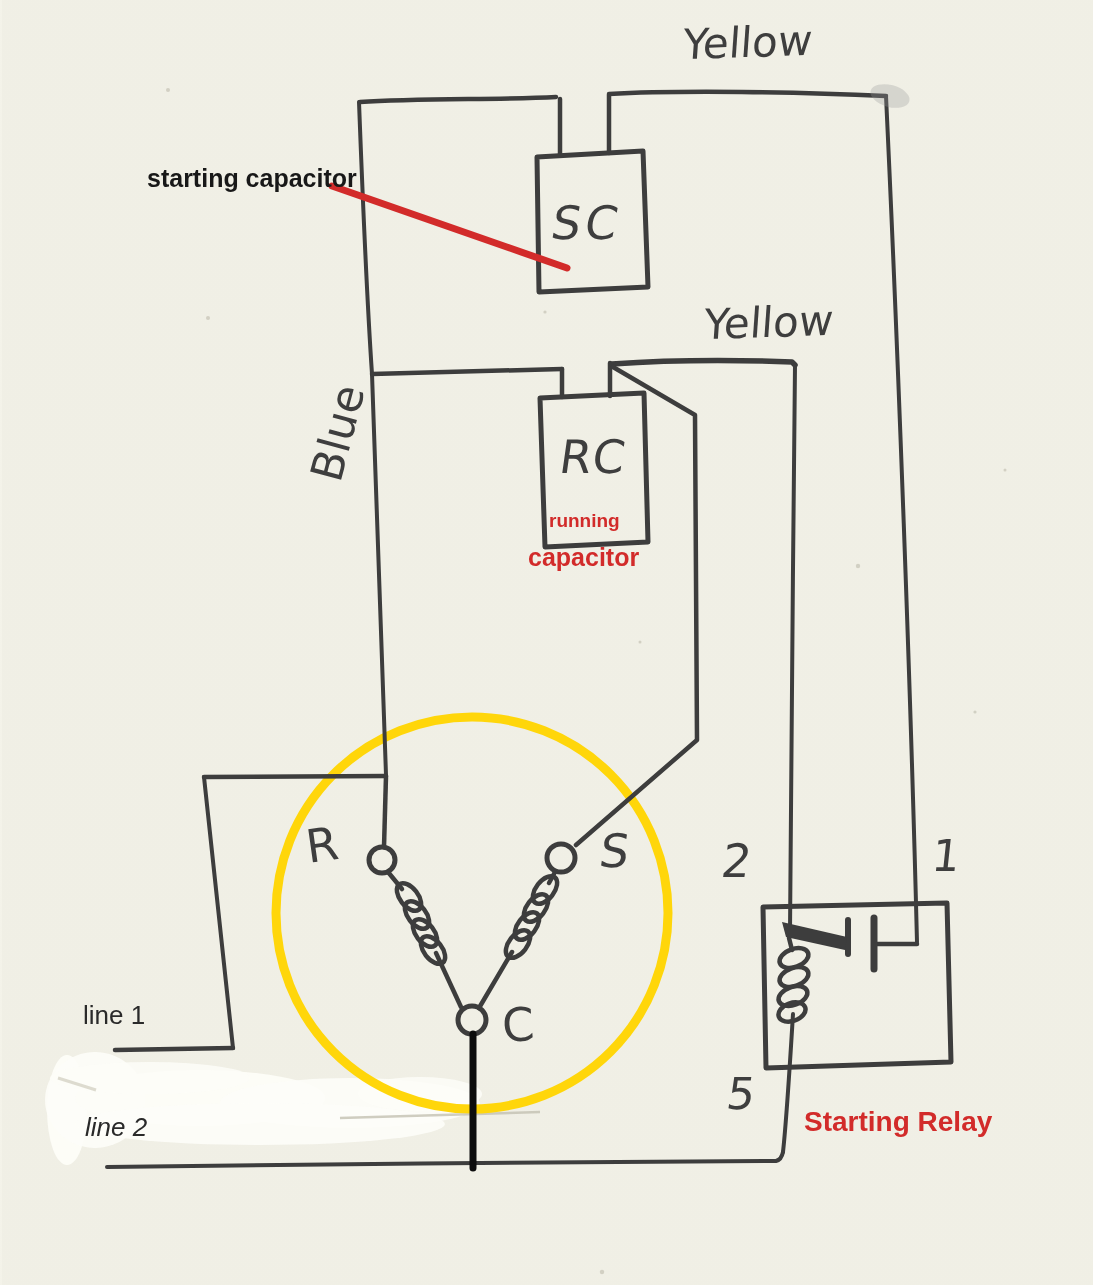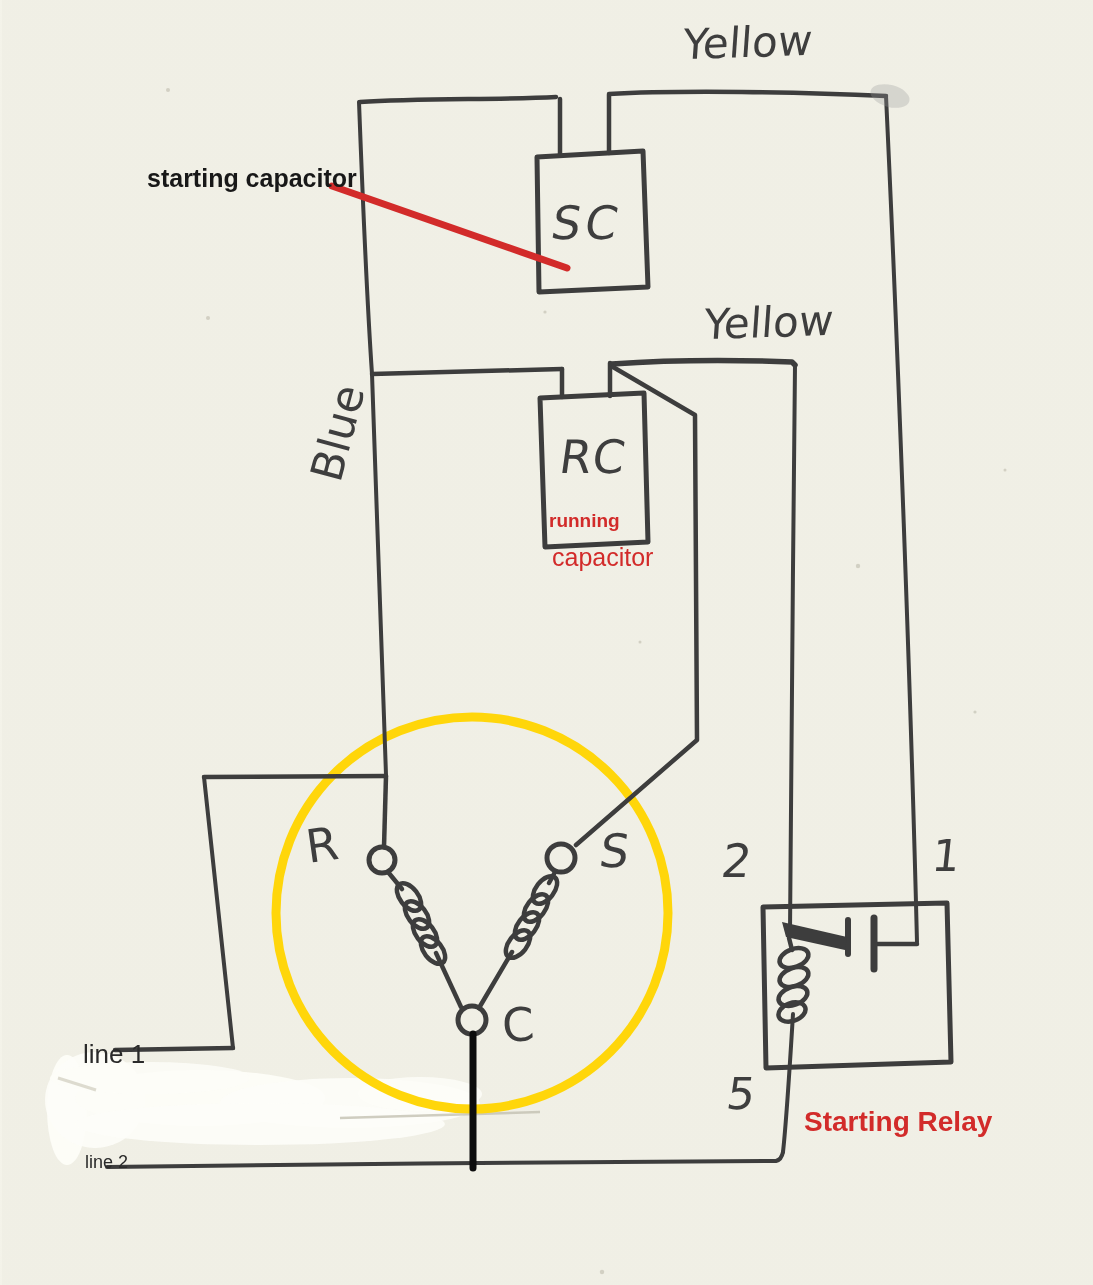--- a/index.html
+++ b/index.html
@@ -7,41 +7,41 @@
     position:relative;
     width:1093px;height:1285px;
     background:#f3f2e8;
     background-image:linear-gradient(90deg, rgba(255,255,255,.05) 0 2px, rgba(0,0,0,.012) 2px 4px);
     overflow:hidden;
     font-family:"Liberation Sans", sans-serif;
   }
   #wires{position:absolute;left:0;top:0;}
   .lbl{position:absolute;white-space:nowrap;line-height:1;}
   .typed{color:#181818;font-family:"Liberation Sans",sans-serif;font-weight:bold;}
-  .typed-reg{color:#2a2a2a;font-family:"Liberation Sans",sans-serif;font-weight:normal;margin-top:39px;}
+  .typed-reg{color:#2a2a2a;font-family:"Liberation Sans",sans-serif;font-weight:normal;}
   .hand{color:#3e3e3e;font-family:"DejaVu Sans",sans-serif;}
   .red{color:#d22b2a;}
 
   .l-start-cap{left:116px;top:166px;font-size:25px;margin-left:31px;}
   .l-yellow-top{left:683px;top:22px;font-size:42px;transform:rotate(-2deg) skewX(-6deg);}
   .l-sc{left:552px;top:200px;font-size:46px;letter-spacing:4px;transform:skewX(-10deg);}
   .l-yellow-mid{left:704px;top:302px;font-size:42px;transform:rotate(-2deg) skewX(-6deg);}
   .l-blue{left:273px;top:411px;width:130px;text-align:center;font-size:44px;transform:rotate(-75deg);transform-origin:50% 50%;}
   .l-rc{left:560px;top:434px;font-size:46px;letter-spacing:3px;transform:skewX(-8deg);}
   .l-running{left:549px;top:511px;font-size:19px;font-family:"Liberation Sans",sans-serif;font-weight:bold;}
-  .l-capacitor2{left:552px;top:545px;font-size:25px;font-family:"Liberation Sans",sans-serif;font-weight:normal;}
+  .l-capacitor2{left:528px;top:545px;font-size:25px;font-family:"Liberation Sans",sans-serif;font-weight:bold;}
   .l-r{left:306px;top:822px;font-size:46px;transform:rotate(-8deg);}
   .l-s{left:600px;top:828px;font-size:46px;transform:skewX(-8deg);}
   .l-c{left:502px;top:1002px;font-size:46px;transform:rotate(-4deg);}
   .l-t2{left:722px;top:838px;font-size:46px;transform:skewX(-8deg);}
   .l-t1{left:932px;top:834px;font-size:44px;transform:skewX(-6deg);}
   .l-t5{left:727px;top:1072px;font-size:44px;transform:skewX(-8deg);}
   .l-start-relay{left:804px;top:1108px;font-size:28px;}
   .l-line1{left:83px;top:1002px;font-size:26px;}
-  .l-line2{left:85px;top:1114px;font-size:18px;}
+  .l-line2{left:85px;top:1114px;font-size:26px;font-style:italic;}
   .l-caption{left:371px;top:1225px;font-size:25px;letter-spacing:-0.5px;}
 </style>
 </head>
 <body>
 
 <div id="page">
 
   <svg id="wires" width="1093" height="1285" viewBox="0 0 1093 1285">
 
     <g fill="#b9b7a8" opacity="0.55">

